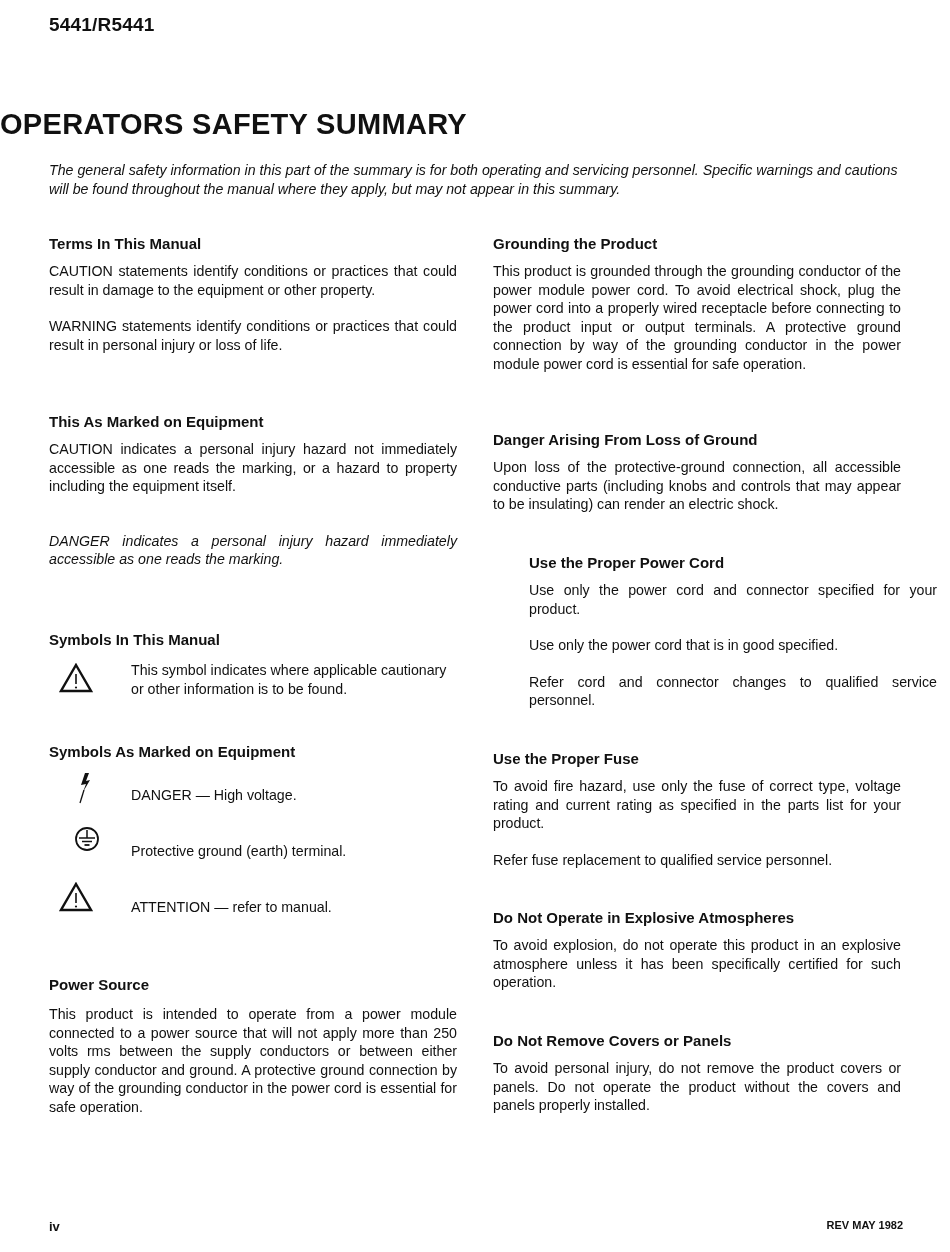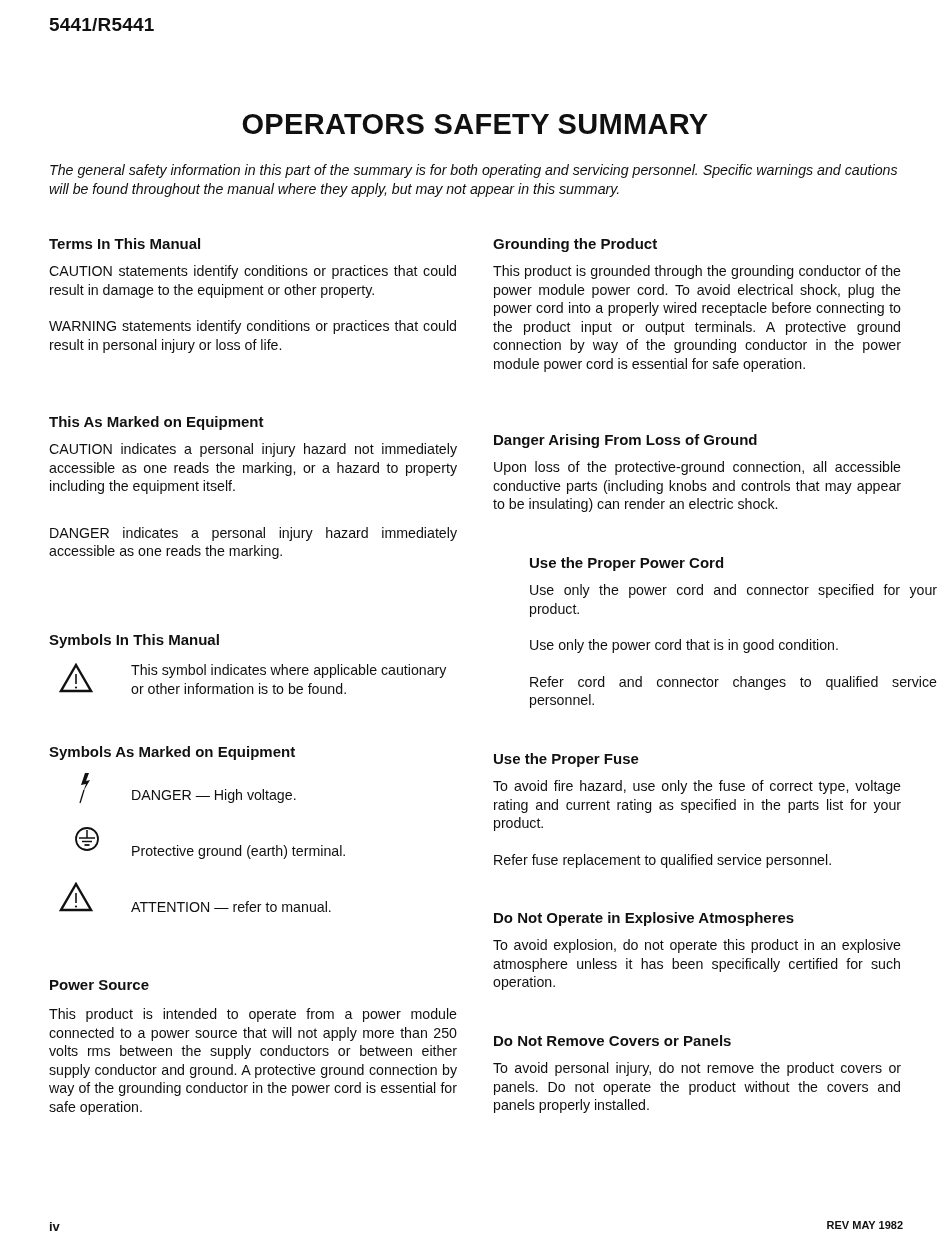--- a/index.html
+++ b/index.html
@@ -5,21 +5,21 @@
   html, body { margin: 0; padding: 0; background: #ffffff; }
   body {
     width: 950px; height: 1252px; position: relative; overflow: hidden;
     font-family: "Liberation Sans", sans-serif; color: #111111;
   }
   .doc-id {
     position: absolute; left: 49px; top: 14px;
     font-size: 19px; font-weight: bold; letter-spacing: 0.2px;
   }
   .page-title {
-    position: absolute; left: 0; top: 108px; width: 950px; text-align: center;
+    position: absolute; left: 0; top: 108px; width: 950px; text-align: left;
     font-size: 29px; font-weight: bold; letter-spacing: 0.3px;
   }
   .intro {
     position: absolute; left: 49px; top: 161px; width: 860px;
     font-size: 14.2px; font-style: italic; line-height: 19px;
   }
   .section { position: absolute; width: 408px; }
   .section.left { left: 49px; }
   .section.right { left: 493px; }
   .heading {
@@ -55,21 +55,21 @@
 
 <div class="section left" style="top:235px;">
   <div class="heading">Terms In This Manual</div>
   <p class="para">CAUTION statements identify conditions or practices that could result in damage to the equipment or other property.</p>
   <p class="para">WARNING statements identify conditions or practices that could result in personal injury or loss of life.</p>
 </div>
 
 <div class="section left" style="top:413px;">
   <div class="heading">This As Marked on Equipment</div>
   <p class="para">CAUTION indicates a personal injury hazard not immediately accessible as one reads the marking, or a hazard to property including the equipment itself.</p>
-  <p class="para" style="margin-top:28px;">DANGER indicates a personal injury hazard immediately accessible as one reads the marking.</p>
+  <p class="para" style="margin-top:36px;font-style:italic;">DANGER indicates a personal injury hazard immediately accessible as one reads the marking.</p>
 </div>
 
 <div class="section left" style="top:631px;">
   <div class="heading">Symbols In This Manual</div>
   <div class="sym-row" style="height:46px;margin-top:12px;">
     <span class="icon" style="top:2px;">
       <svg width="34" height="30" viewBox="0 0 34 30">
           <path d="M17 2 L32 28 L2 28 Z" fill="none" stroke="#111" stroke-width="2.4" stroke-linejoin="miter"></path>
           <line x1="17" y1="11" x2="17" y2="21" stroke="#111" stroke-width="1.6"></line>
           <circle cx="17" cy="24.5" r="1.1" fill="#111"></circle>
@@ -125,21 +125,21 @@
 </div>
 
 <div class="section right" style="top:431px;">
   <div class="heading">Danger Arising From Loss of Ground</div>
   <p class="para">Upon loss of the protective-ground connection, all accessible conductive parts (including knobs and controls that may appear to be insulating) can render an electric shock.</p>
 </div>
 
 <div class="section right" style="top:554px;margin-left:36px;">
   <div class="heading">Use the Proper Power Cord</div>
   <p class="para">Use only the power cord and connector specified for your product.</p>
-  <p class="para">Use only the power cord that is in good condition.</p>
+  <p class="para">Use only the power cord that is in good specified.</p>
   <p class="para">Refer cord and connector changes to qualified service personnel.</p>
 </div>
 
 <div class="section right" style="top:750px;">
   <div class="heading">Use the Proper Fuse</div>
   <p class="para">To avoid fire hazard, use only the fuse of correct type, voltage rating and current rating as specified in the parts list for your product.</p>
   <p class="para">Refer fuse replacement to qualified service personnel.</p>
 </div>
 
 <div class="section right" style="top:909px;">

